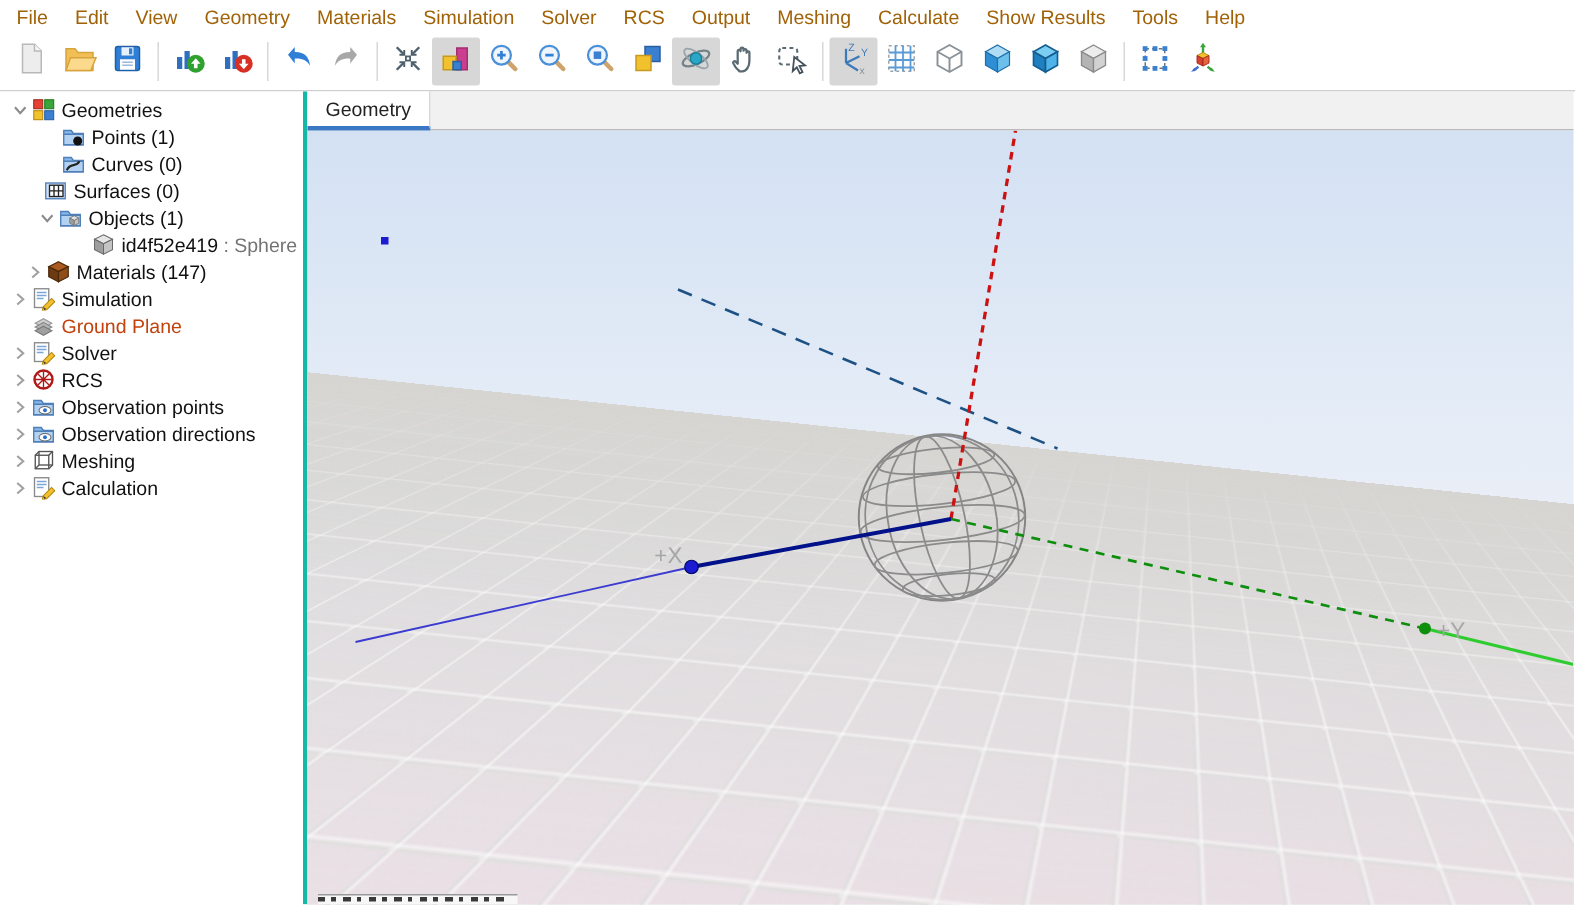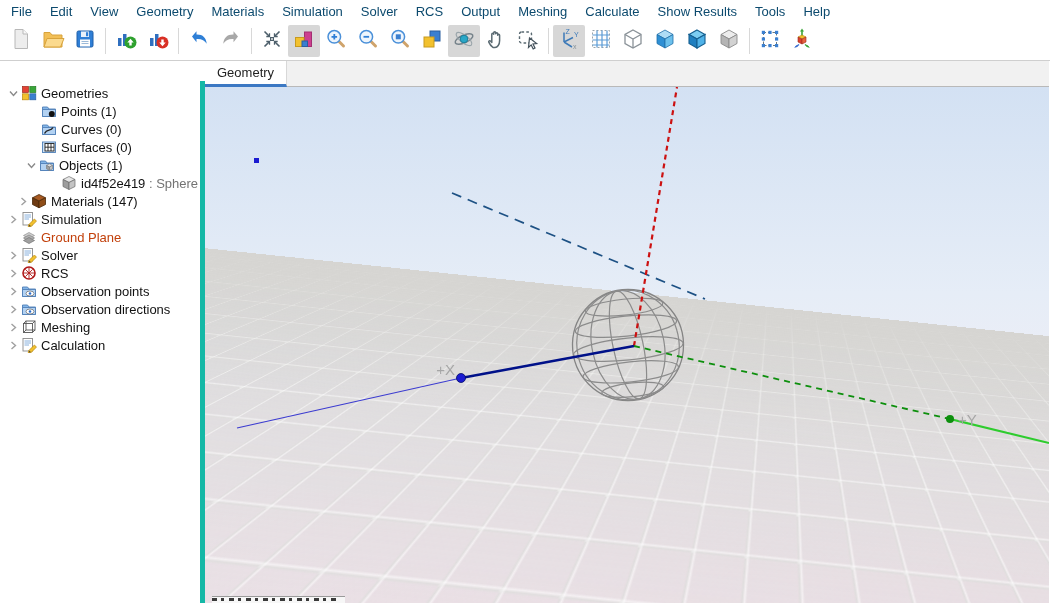--- a/index.html
+++ b/index.html
@@ -2,32 +2,32 @@
 <html style="--accent: #3b78c3; --background-top: #d3e1f3; --background-bottom: #f8e9f3; --ground: #d6d5d2; --x-axis: #001189; --x-axis-far: #3b3bd0; --y-axis-dark: #0d8f0d; --y-axis-bright: #2ecc2e; --z-axis: #cc1111; --dashed-line: #1d5184; --marker-blue: #1b1bd1; --wireframe: #8b8b8b; --axis-label: #a6a6a6;"><head>
 <meta charset="utf-8">
 <style>
   * { margin:0; padding:0; box-sizing:border-box; }
   html,body { width:1050px; height:603px; overflow:hidden; background:#fff;
     font-family:"Liberation Sans", sans-serif; }
   .window { width:1050px; height:603px; background:#fff; position:relative; overflow:hidden; }
 
   
   .menubar { height:22px; display:flex; align-items:center; padding-left:2px; background:#fff; }
-  .menu-item { font-size:13px; color:#0c4a6e; padding:2px 9px; cursor:default; }
+  .menu-item { font-size:13px; color:#a16207; padding:2px 9px; cursor:default; }
 
   
   .toolbar { height:38px; display:flex; align-items:center; padding-left:5px; background:#fff; }
   .tbtn { width:32px; height:32px; display:flex; align-items:center; justify-content:center;
     border-radius:2px; flex:0 0 auto; }
   .tbtn.active { background:#d7d7d7; }
   .tsep { width:1px; height:26px; background:#d8d8d8; margin:0 4px; flex:0 0 auto; }
 
   
   .content { display:flex; height:543px; border-top:1px solid #cfcfcf; }
-  .sidebar { width:205px; background:#fff; border-right:5px solid #14b8a6; padding-top:3px; overflow:hidden;margin-top:20px; }
+  .sidebar { width:205px; background:#fff; border-right:3px solid #14b8a6; padding-top:3px; overflow:hidden; }
   .trow { display:flex; align-items:center; height:18px; font-size:13px; color:#111; white-space:nowrap; }
   .chev { width:14px; height:14px; display:inline-flex; align-items:center; justify-content:center; flex:0 0 auto; }
   .ticon { width:17px; height:16px; display:inline-flex; align-items:center; justify-content:center; margin-right:4px; flex:0 0 auto; }
   .tlabel.disabled { color:#c2410c; }
   .tlabel .suffix { color:#737373;text-align:right; }
 
   .main { width:844px; display:flex; flex-direction:column; }
   .tabbar { height:26px; background:#f1f1f1; position:relative; display:flex; }
   .tabbar::after { content:""; position:absolute; left:0; right:0; bottom:0; height:1px; background:#b9b9b9; }
   .tab { height:26px; min-width:78px; background:#fff; display:flex; align-items:center; justify-content:center;
@@ -292,21 +292,21 @@
       <div class="trow" style="padding-left:40px">
         <span class="ticon">
             <svg width="16" height="16">
               <path d="M1.5 4h5l1.5 2h6.5v7.5H1.5z" fill="#85b7e8" stroke="#4f7fb8" stroke-width="0.9"></path>
               <path d="M1.5 6.5h13v7H1.5z" fill="#b3d2f2" stroke="#4f7fb8" stroke-width="0.9"></path>
               <path d="M3.5 12.5c2.5-5.5 6-1.5 8.5-6" stroke="#222" stroke-width="1.4" fill="none"></path>
             </svg>
           </span>
         <span class="tlabel">Curves (0)</span>
       </div>
-      <div class="trow" style="padding-left:40px">
+      <div class="trow" style="padding-left:28px">
         <span class="ticon">
             <svg width="16" height="16">
               <rect x="1.5" y="3" width="13" height="10.5" fill="#cfe3f7" stroke="#4f7fb8" stroke-width="0.9"></rect>
               <rect x="4" y="4.5" width="9" height="7.5" fill="#fff" stroke="#222" stroke-width="0.9"></rect>
               <path d="M4 8.2h9M7 4.5v7.5M10 4.5v7.5" stroke="#222" stroke-width="0.9"></path>
             </svg>
           </span>
         <span class="tlabel">Surfaces (0)</span>
       </div>
       <div class="trow" style="padding-left:24px">

